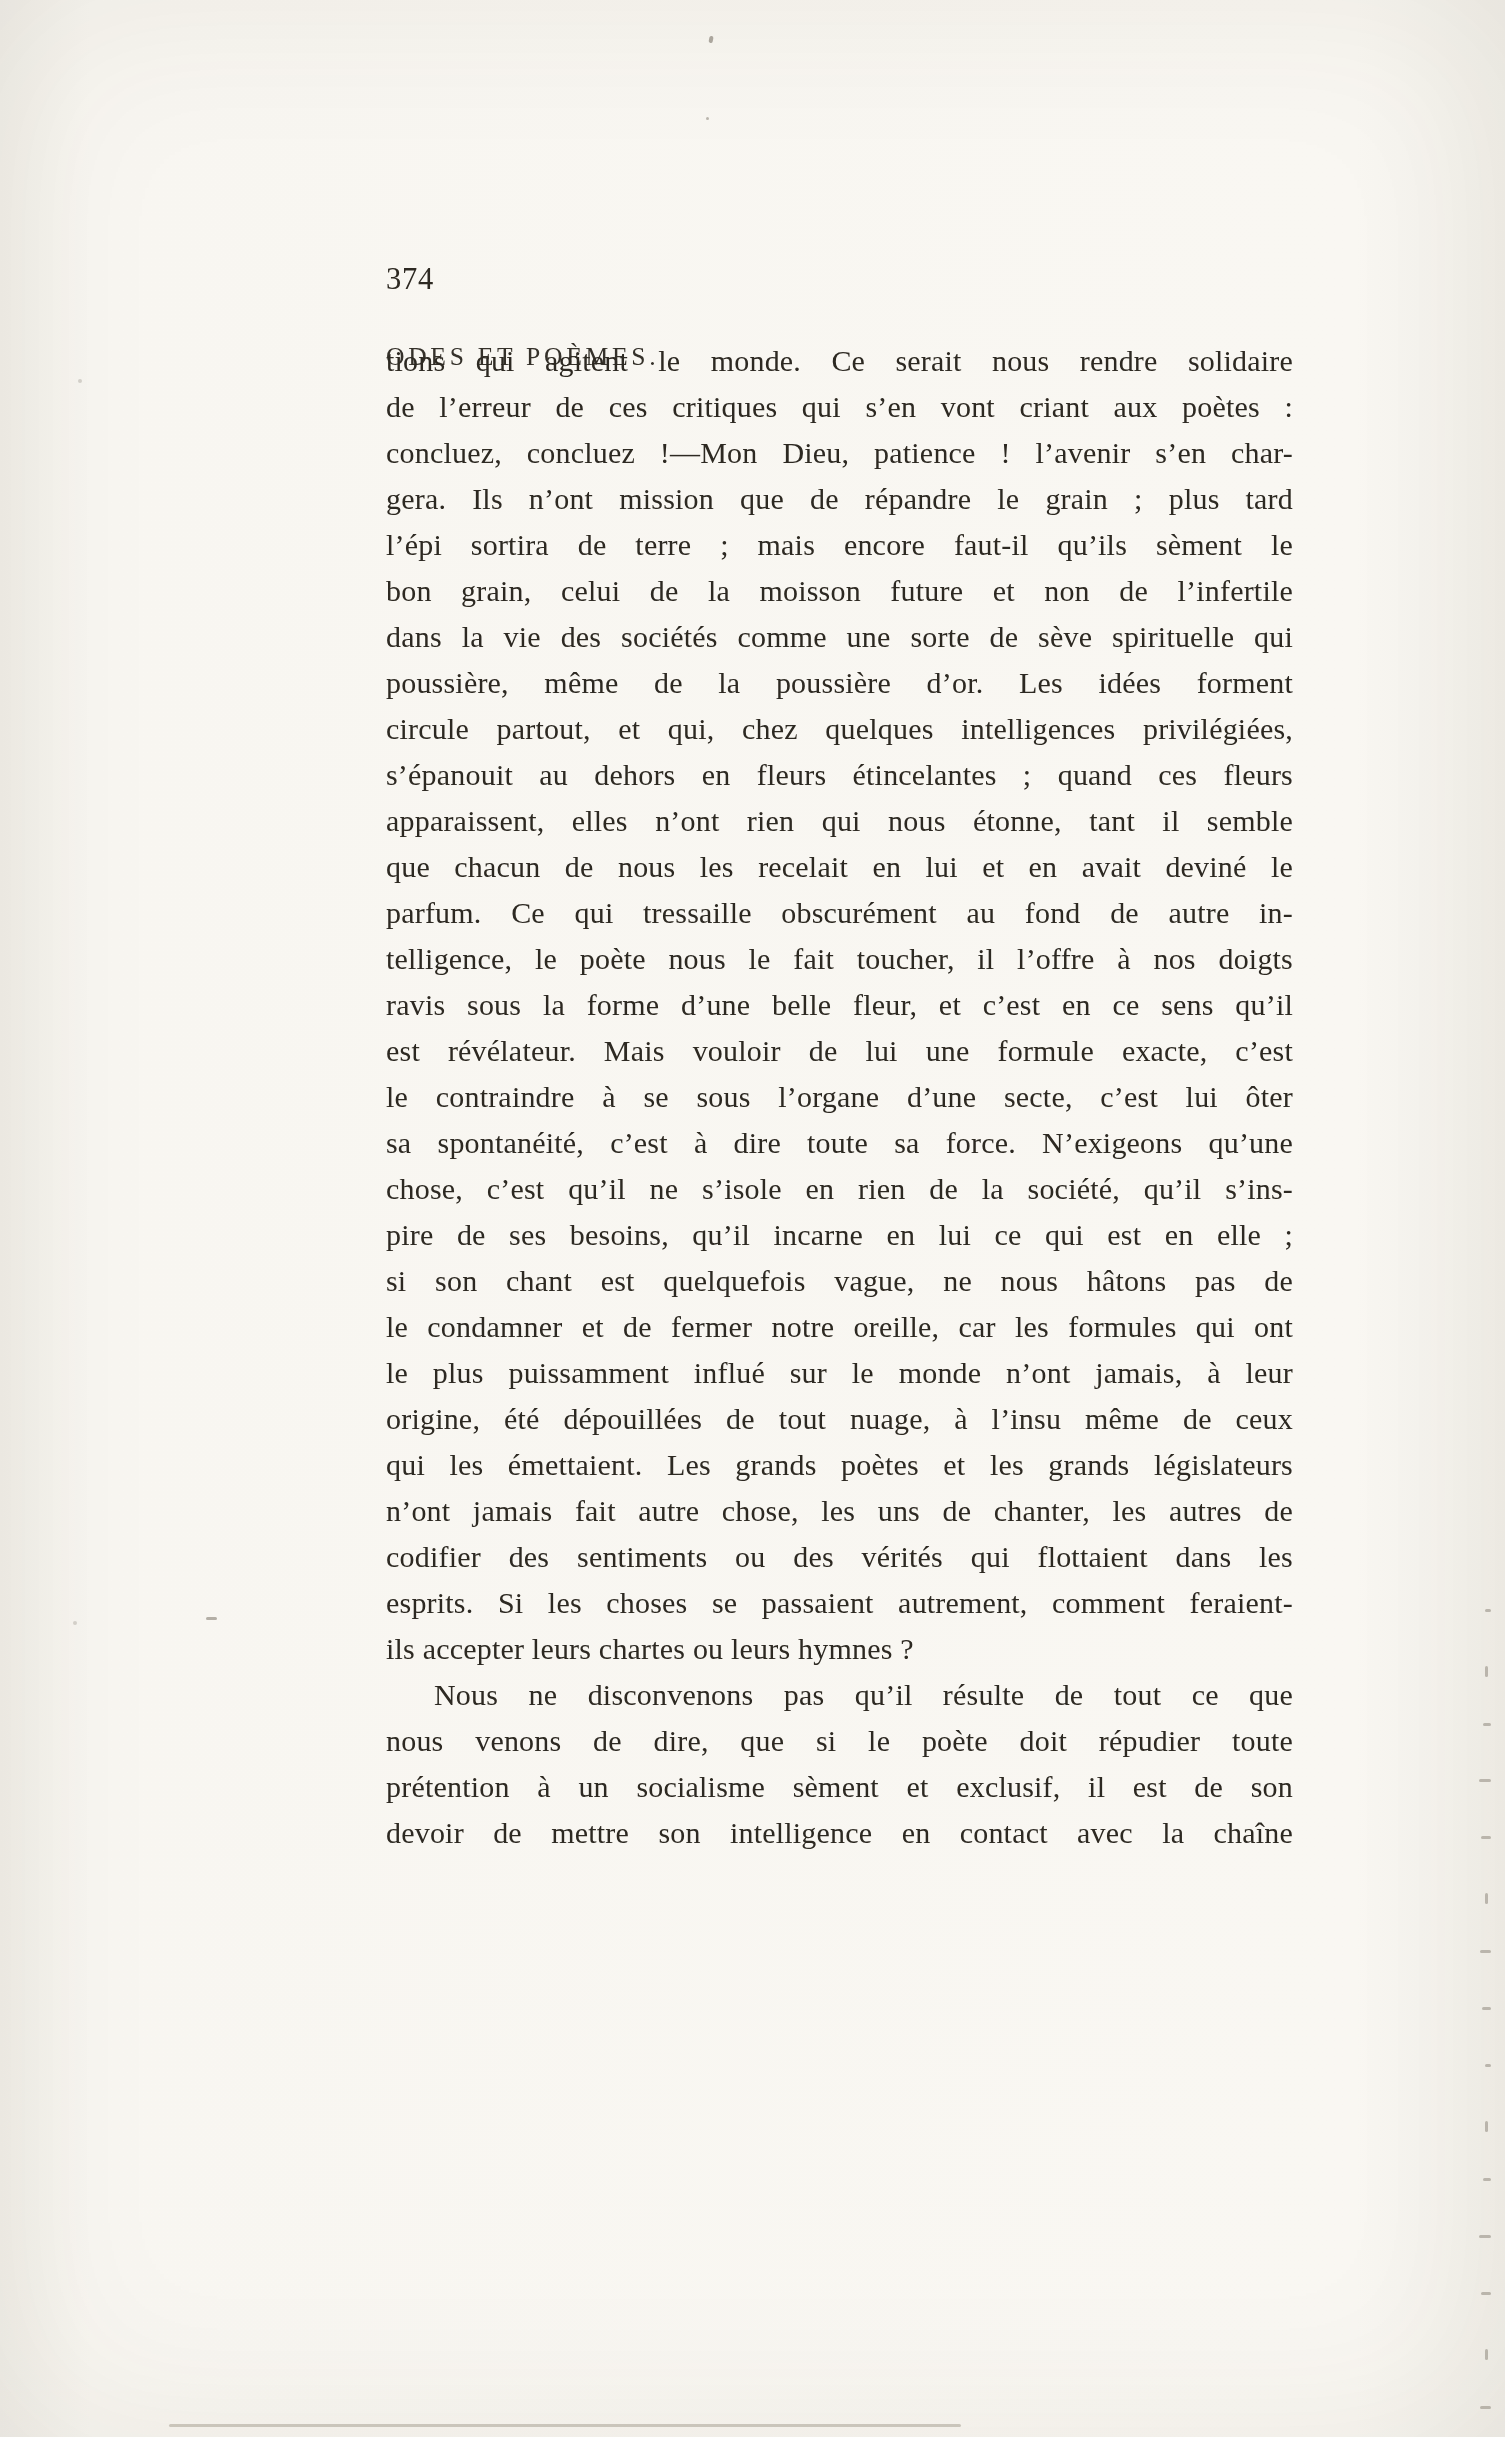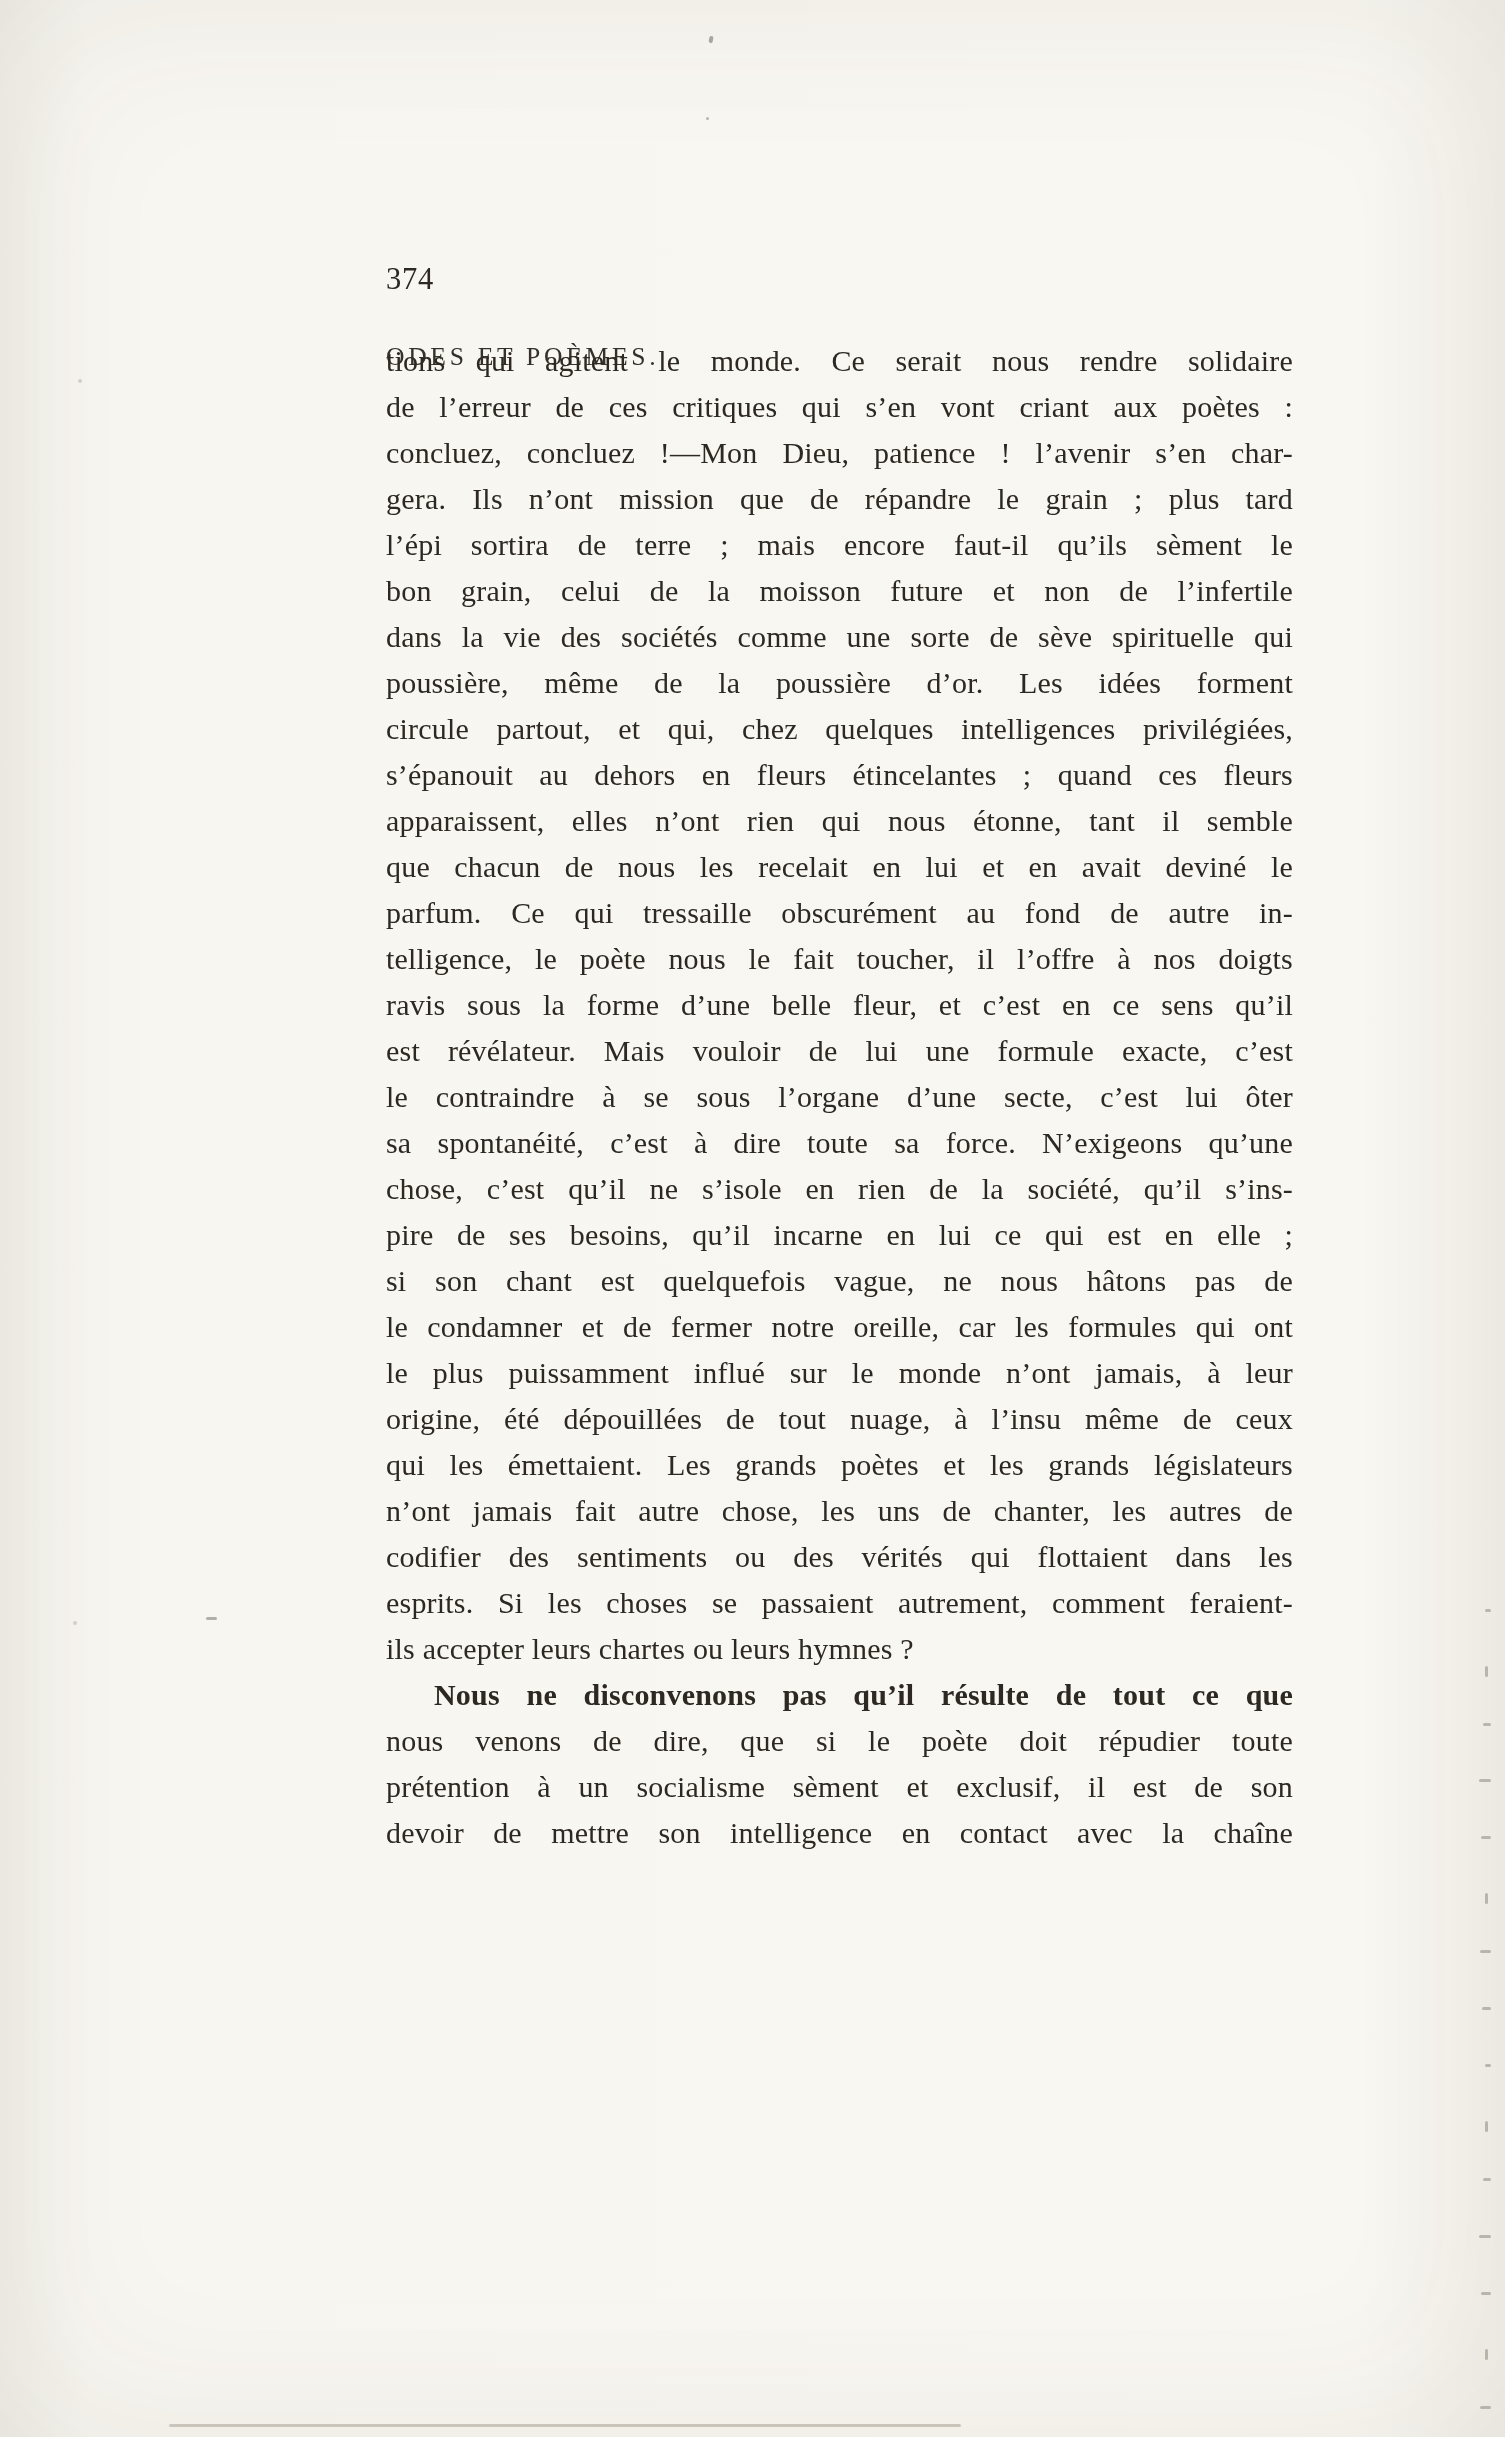--- a/index.html
+++ b/index.html
@@ -55,21 +55,20 @@
     text-align: justify;
     text-align-last: justify;
     height: 46px;
     overflow: hidden;
   }
   .line.no-just {
     text-align-last: left;
   }
   .line.indent {
     text-indent: 48px;
-    font-weight: bold;
   }
   
   .edge-marks {
     position: absolute;
     right: 13.2px;
     top: 0;
     width: 16.5px;
     height: 2438px;
   }
   .edge-mark {

